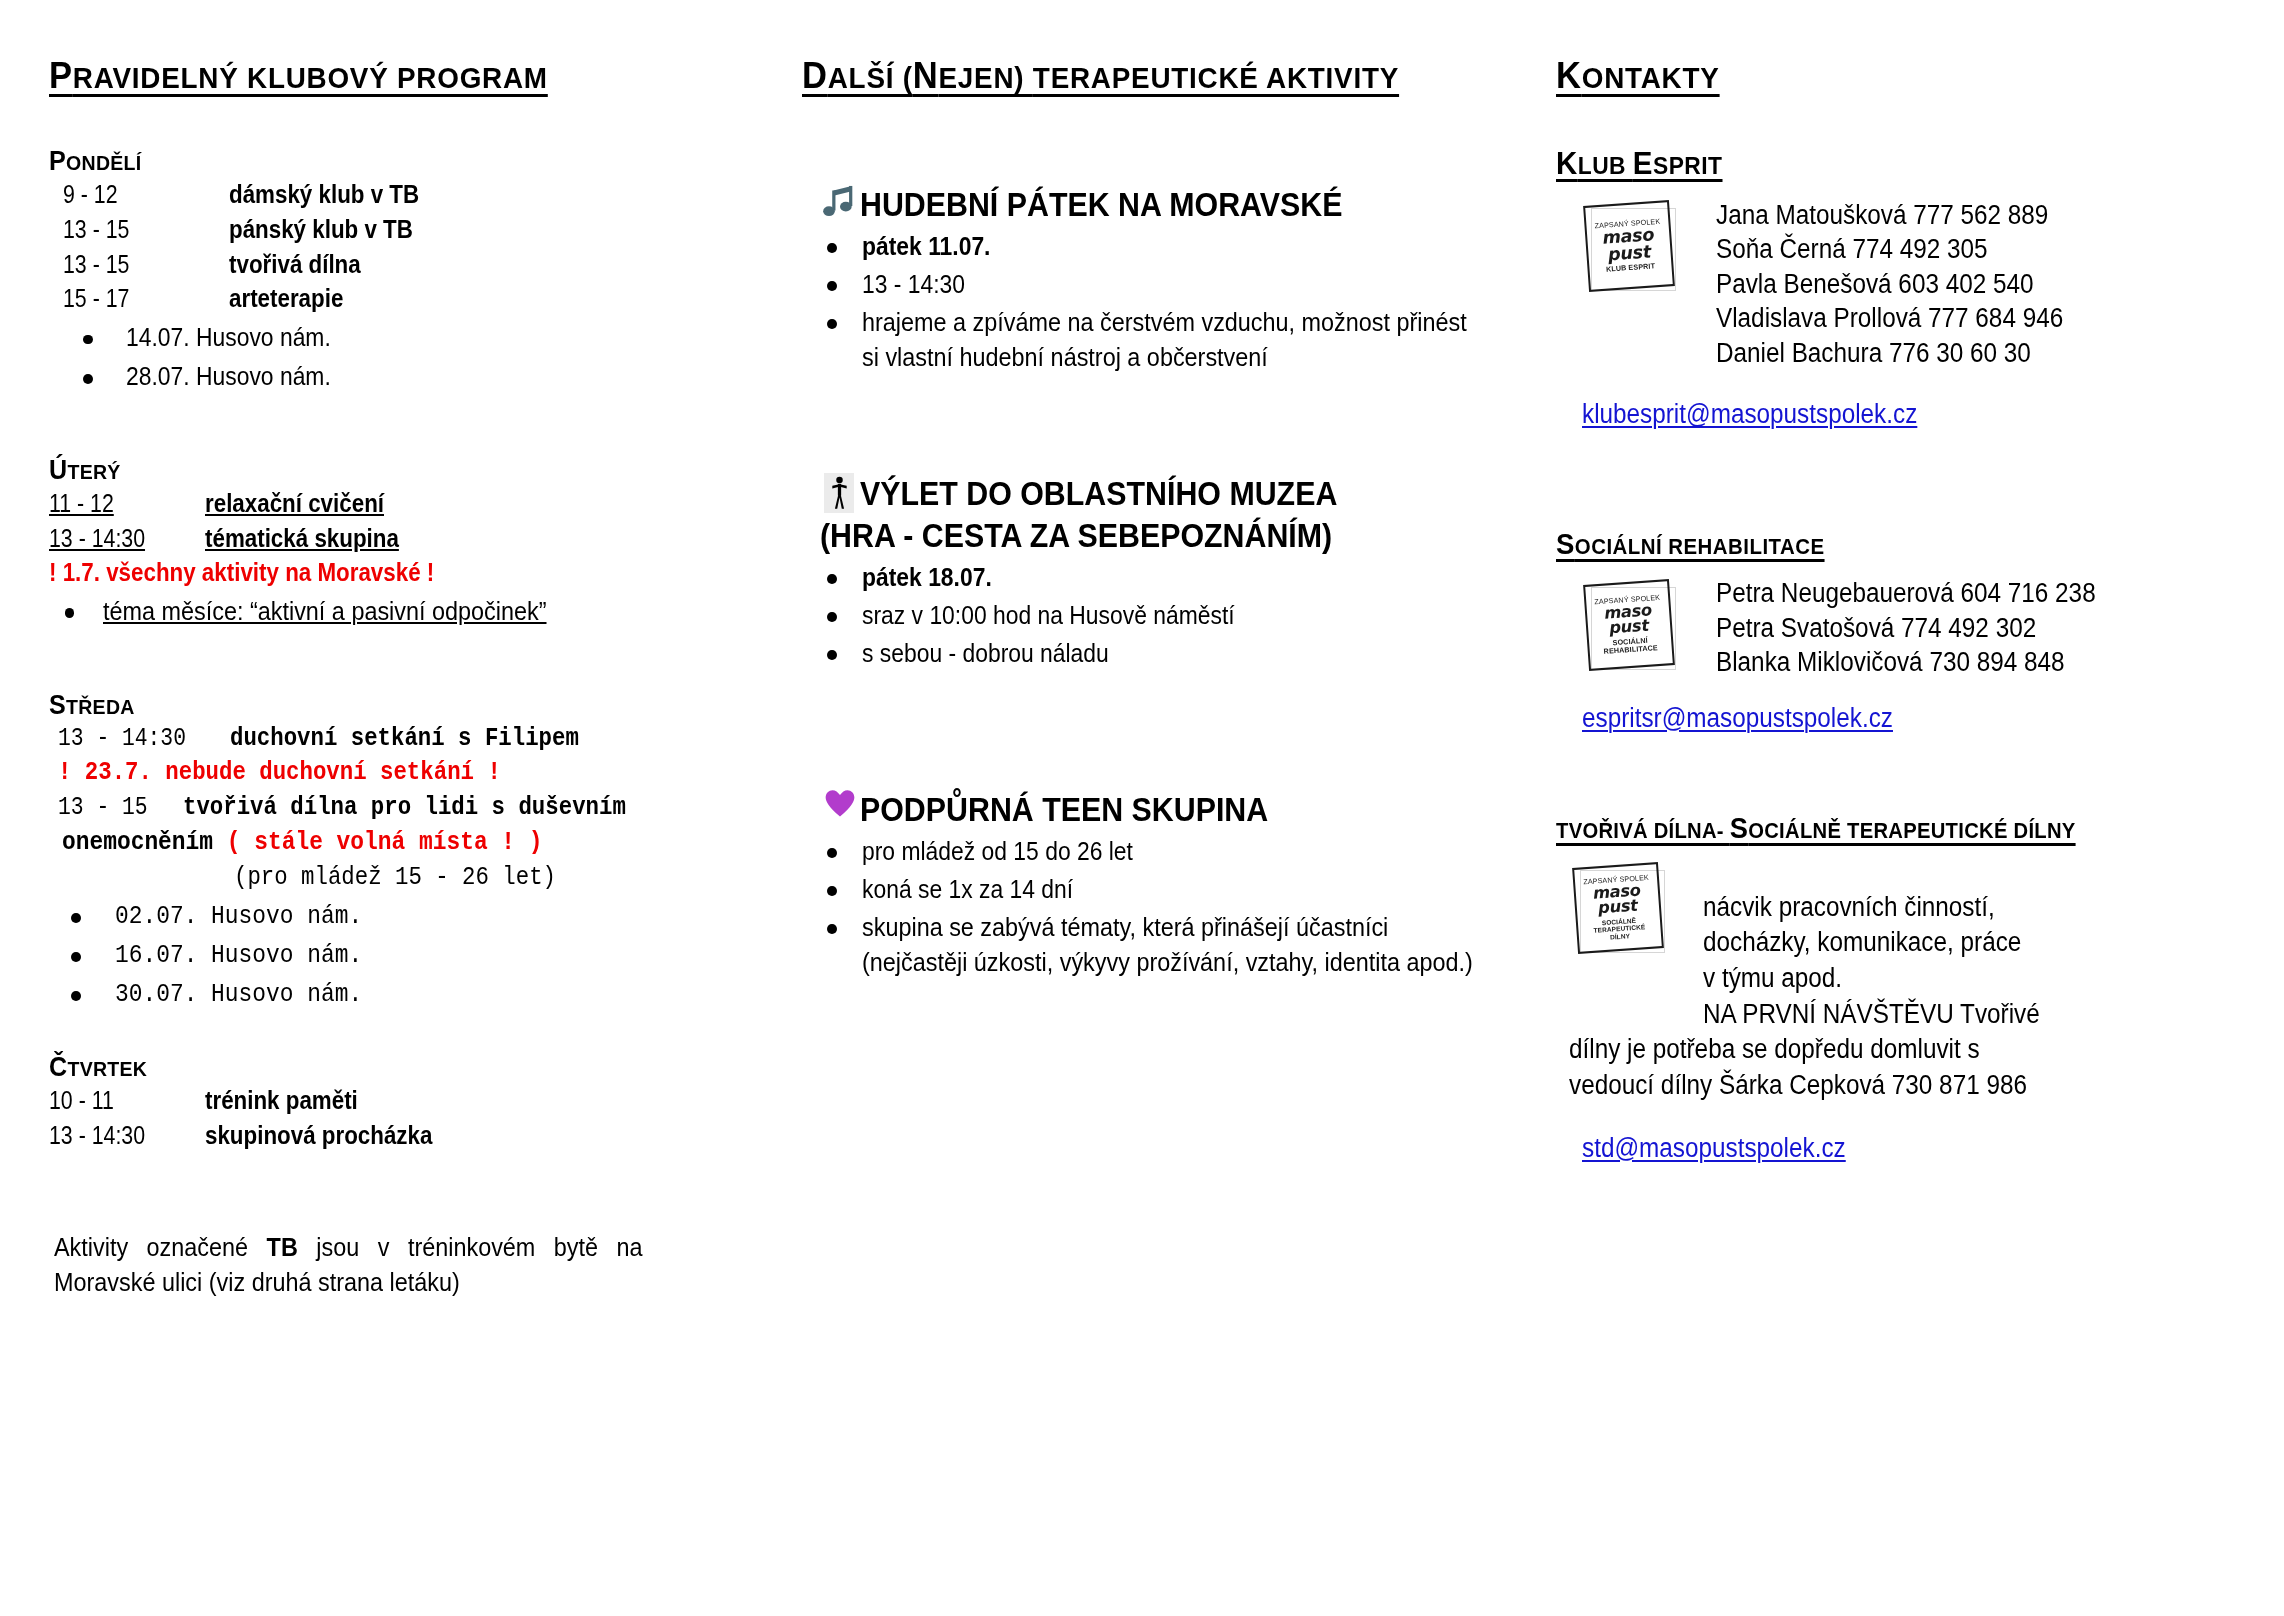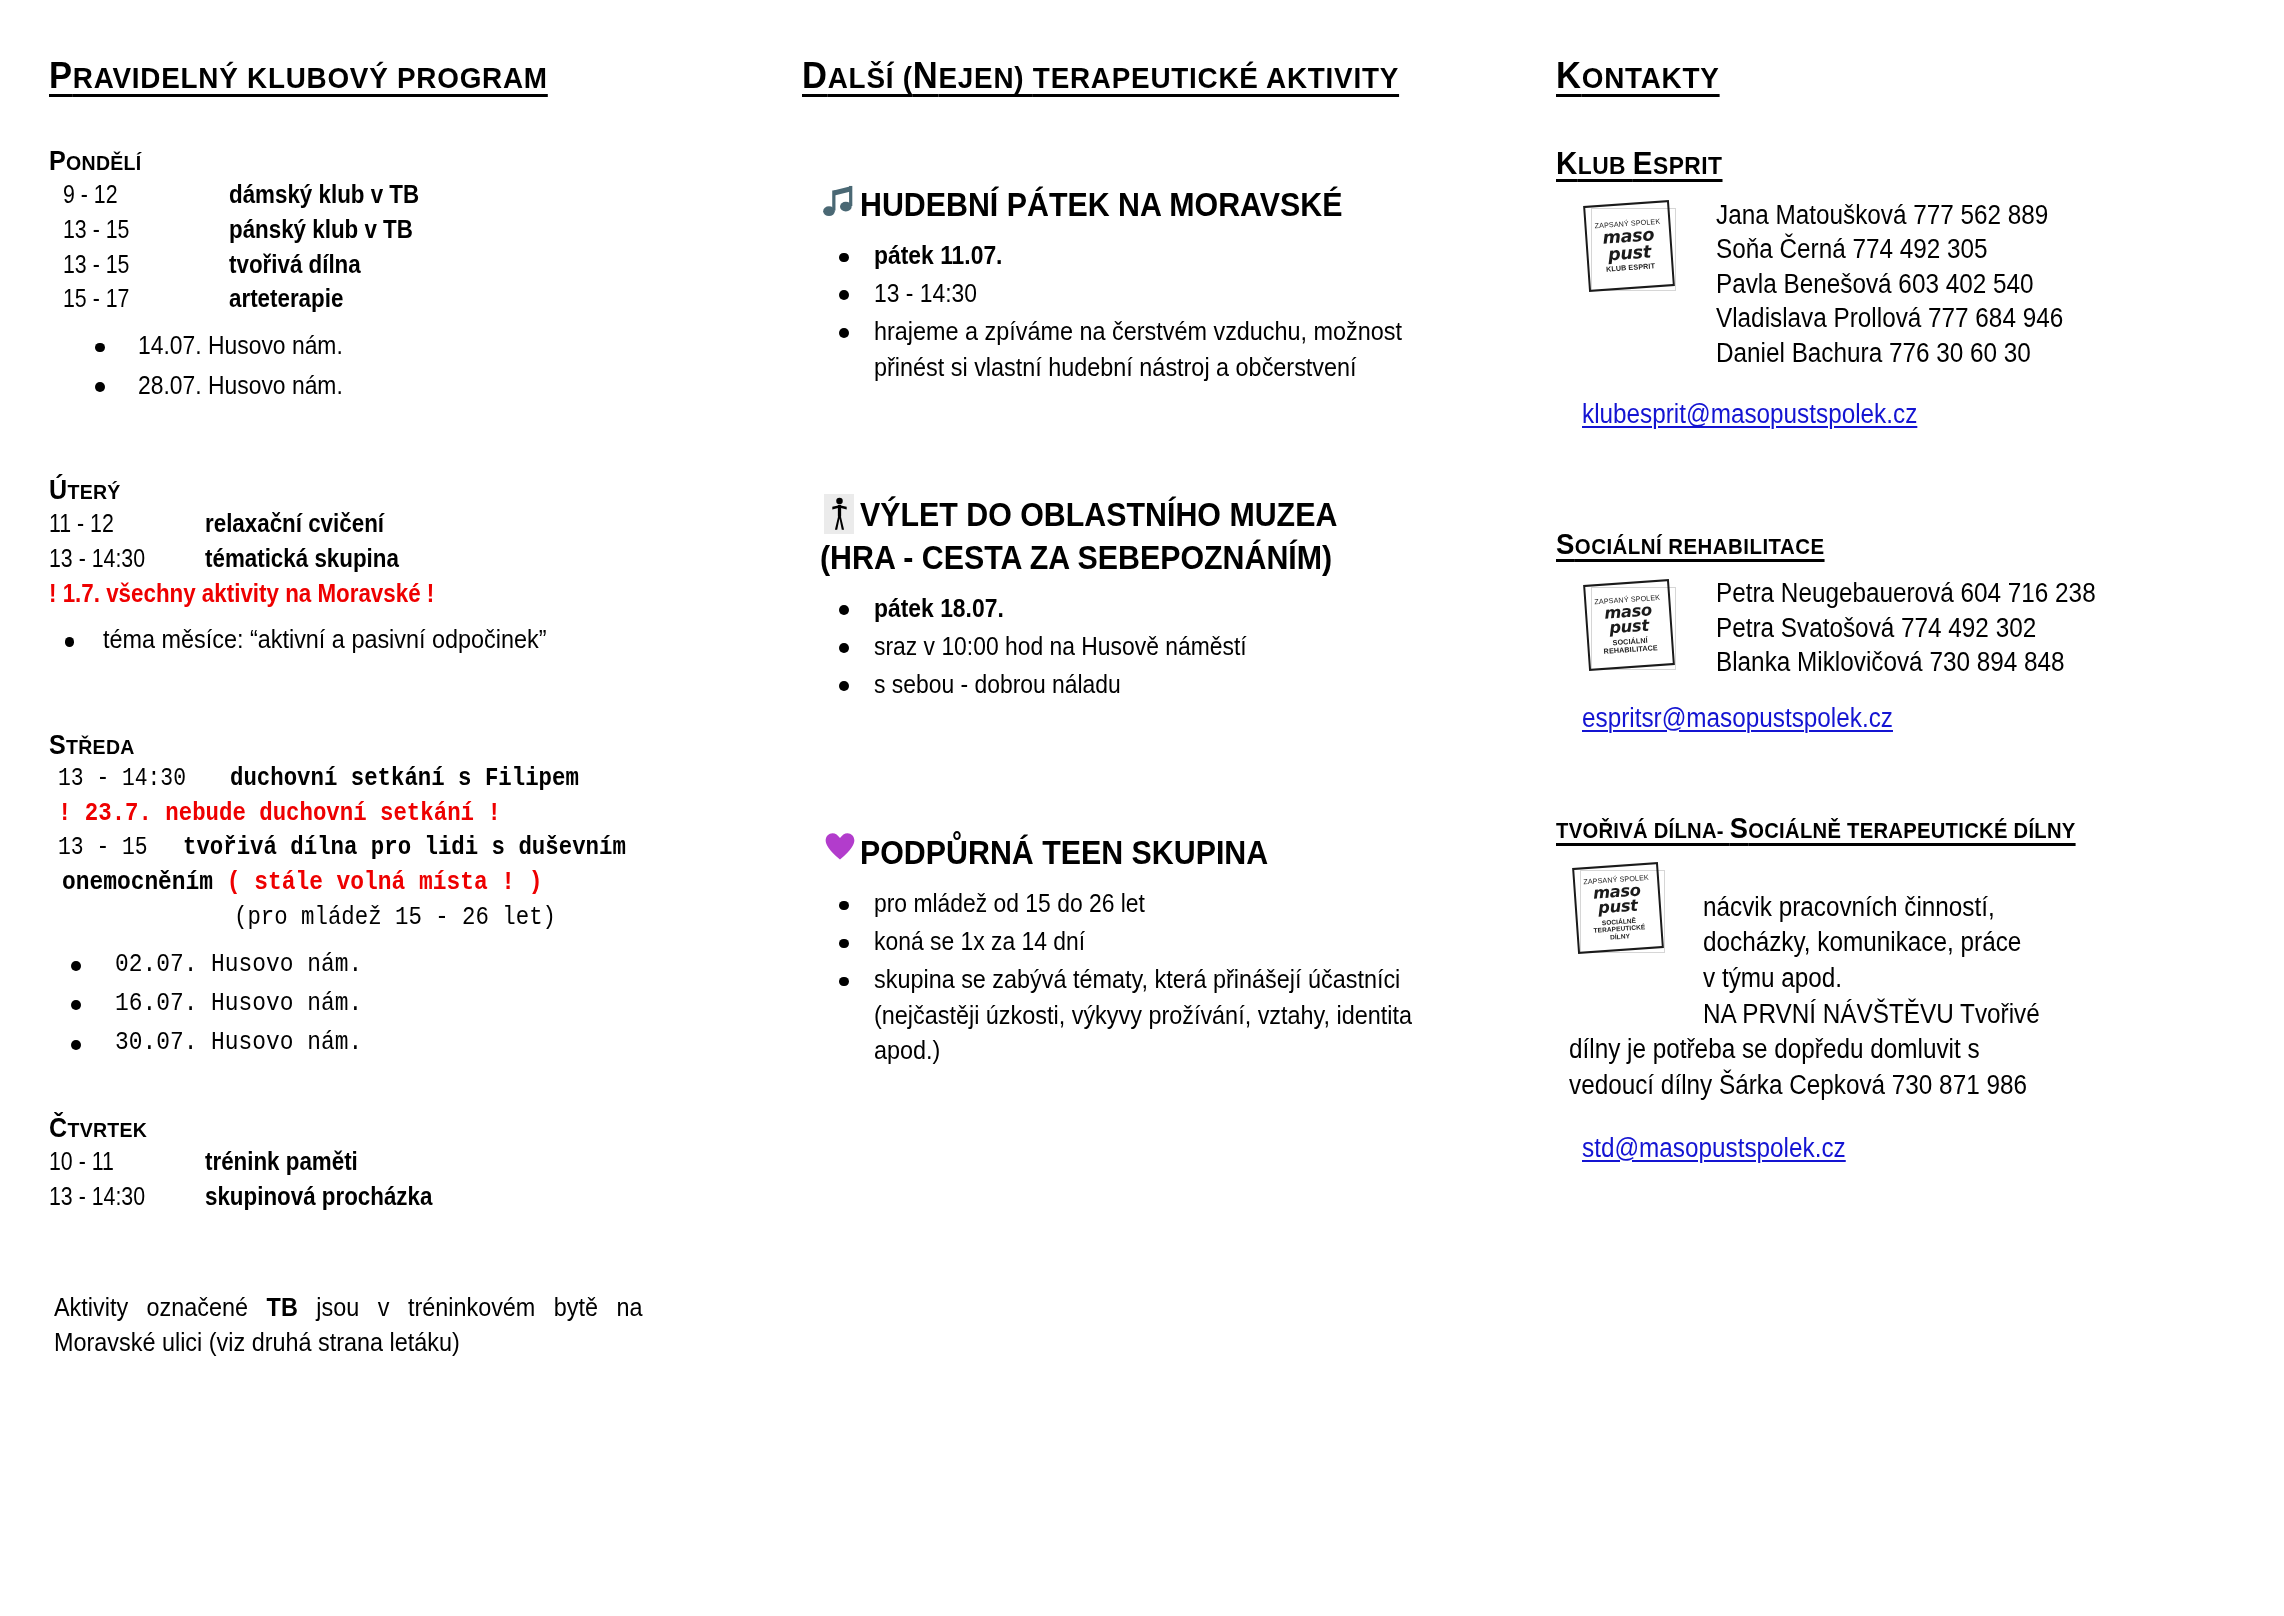--- a/index.html
+++ b/index.html
@@ -142,21 +142,21 @@
     line-height: 1.34;
     display: inline-block;
     transform: scaleX(0.86);
     transform-origin: left center;
     margin-left: 176px;
   }
 
   
   ul.bl {
     list-style: none;
-    margin: 12px;
+    margin: 0;
     padding: 0;
   }
   ul.bl > li {
     position: relative;
     padding-left: 47px;
     font-size: 26px;
     line-height: 1.36;
     margin-top: 3.9px;
   }
   ul.bl > li::before {
@@ -414,21 +414,21 @@
           <li><span class="txt">28.07. Husovo nám.</span></li>
         </ul>
       </div>
     </div>
 
     <div class="gap-lg"></div>
 
     
     <div>
       <div class="day-head"><span class="cap">Ú</span><span>TERÝ</span></div>
-      <div style="margin-left:0px;">
+      <div style="margin-left:0px;text-decoration:underline;">
         <div class="row narrow-time">
             <span class="time">11 - 12</span>
             <span class="act">relaxační cvičení</span>
           </div>
         <div class="row narrow-time">
             <span class="time">13 - 14:30</span>
             <span class="act">tématická skupina</span>
           </div>
         <div class="red-note">! 1.7. všechny aktivity na Moravské !</div>
         <ul class="bl just" style="margin-left:6.5px;">

